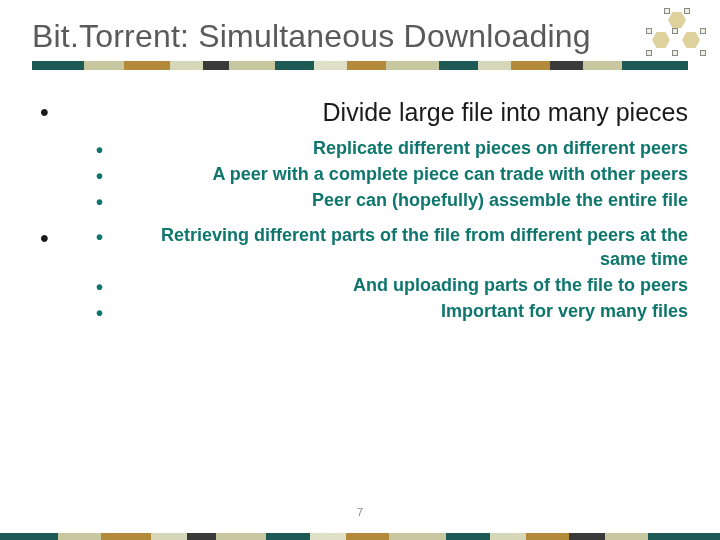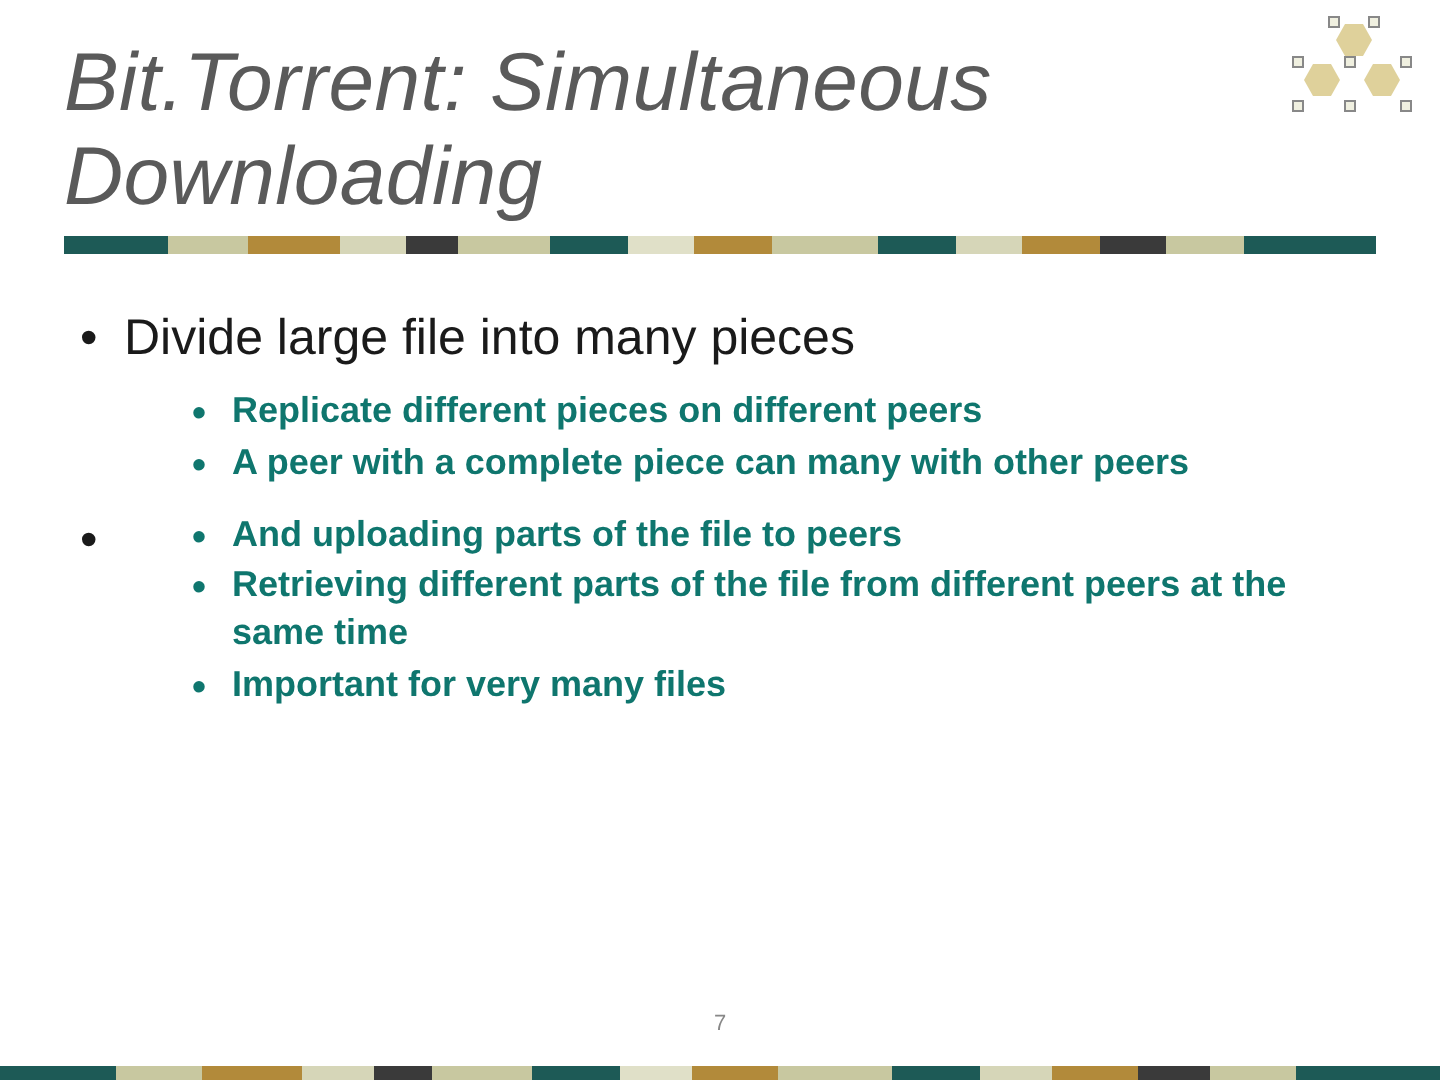--- a/index.html
+++ b/index.html
@@ -11,26 +11,25 @@
     position: relative;
     overflow: hidden;
   }
   .slide {
     width: 100%;
     height: 100%;
     padding: 18px 32px 20px 32px;
     position: relative;
   }
   .title {
-    font-size: 41px;
+    font-size: 32px;
     color: #5a5a5a;
     font-weight: 400;
     margin-bottom: 6px;
     letter-spacing: 0.2px;
-    font-style: italic;
   }
   .stripe {
     display: flex;
     height: 9px;
     margin-bottom: 28px;
   }
   .stripe span { display:block; height:100%; }
   .s1 { width: 8%; background:#1d5a56; }
   .s2 { width: 6%; background:#c8c8a0; }
   .s3 { width: 7%; background:#b28a3a; }
@@ -44,20 +43,21 @@
   .s11{ width: 6%; background:#1d5a56; }
   .s12{ width: 5%; background:#d6d6b8; }
   .s13{ width: 6%; background:#b28a3a; }
   .s14{ width: 5%; background:#3a3a3a; }
   .s15{ width: 6%; background:#c8c8a0; }
   .s16{ width: 10%; background:#1d5a56; }
 
   ul.outer {
     list-style: none;
     padding-left: 6px;
+    text-align: right;
   }
   ul.outer > li {
     font-size: 25px;
     color: #1a1a1a;
     margin-bottom: 6px;
     position: relative;
     padding-left: 24px;
   }
   ul.outer > li::before {
     content: "•";
@@ -169,27 +169,28 @@
       <span class="s14"></span>
       <span class="s15"></span>
       <span class="s16"></span>
   </div>
 
   <ul class="outer">
     <li>
       <span>Divide large file into many pieces</span>
       <ul class="inner">
         <li>Replicate different pieces on different peers</li>
-        <li>A peer with a complete piece can many with other peers</li>
+        <li>A peer with a complete piece can trade with other peers</li>
+        <li>Peer can (hopefully) assemble the entire file</li>
       </ul>
     </li>
     <li>
       <ul class="inner">
+        <li>Retrieving different parts of the file from different peers at the same time</li>
         <li>And uploading parts of the file to peers</li>
-        <li>Retrieving different parts of the file from different peers at the same time</li>
         <li>Important for very many files</li>
       </ul>
     </li>
   </ul>
 
   <div class="pagenum">7</div>
 
   <div class="bottom-stripe stripe" style="margin-bottom:0">
     <span class="s1"></span>
       <span class="s2"></span>

